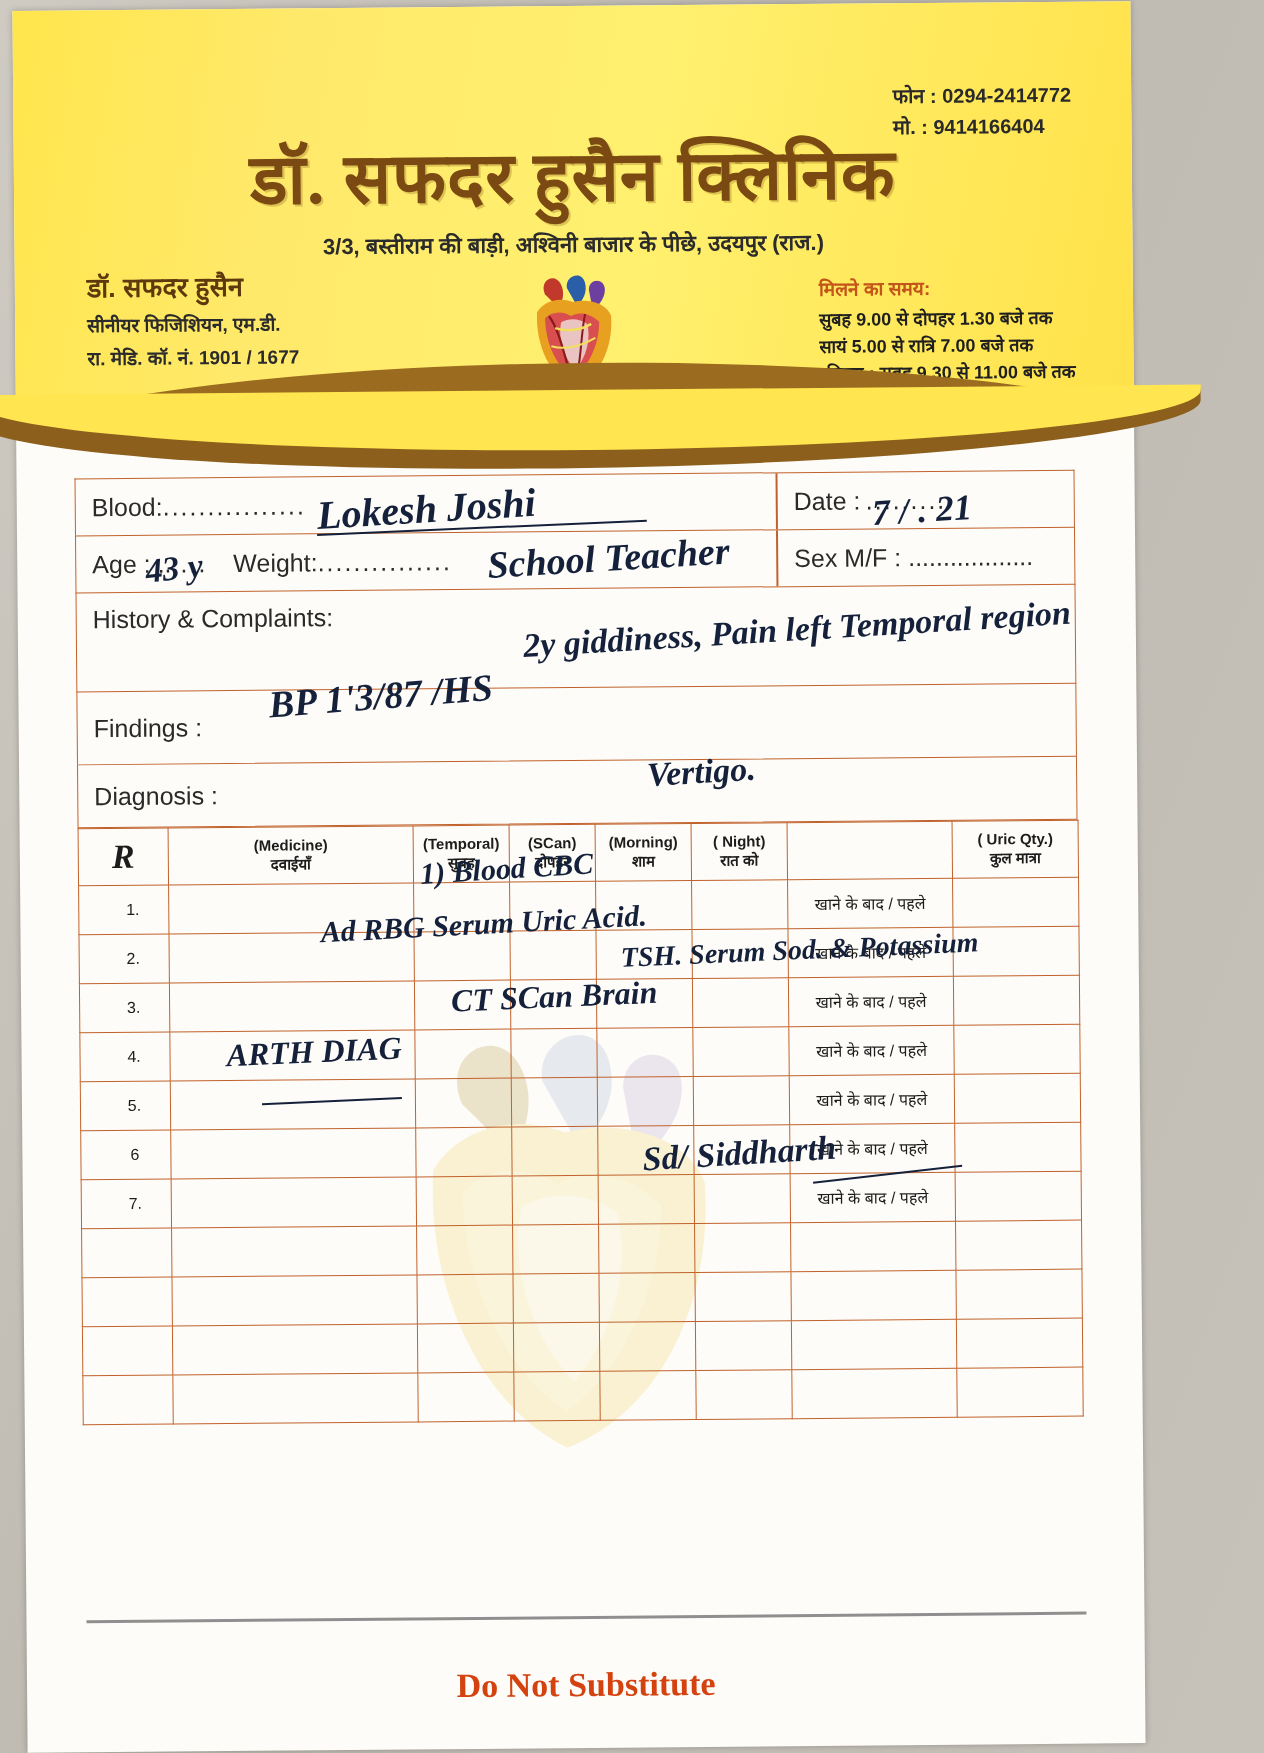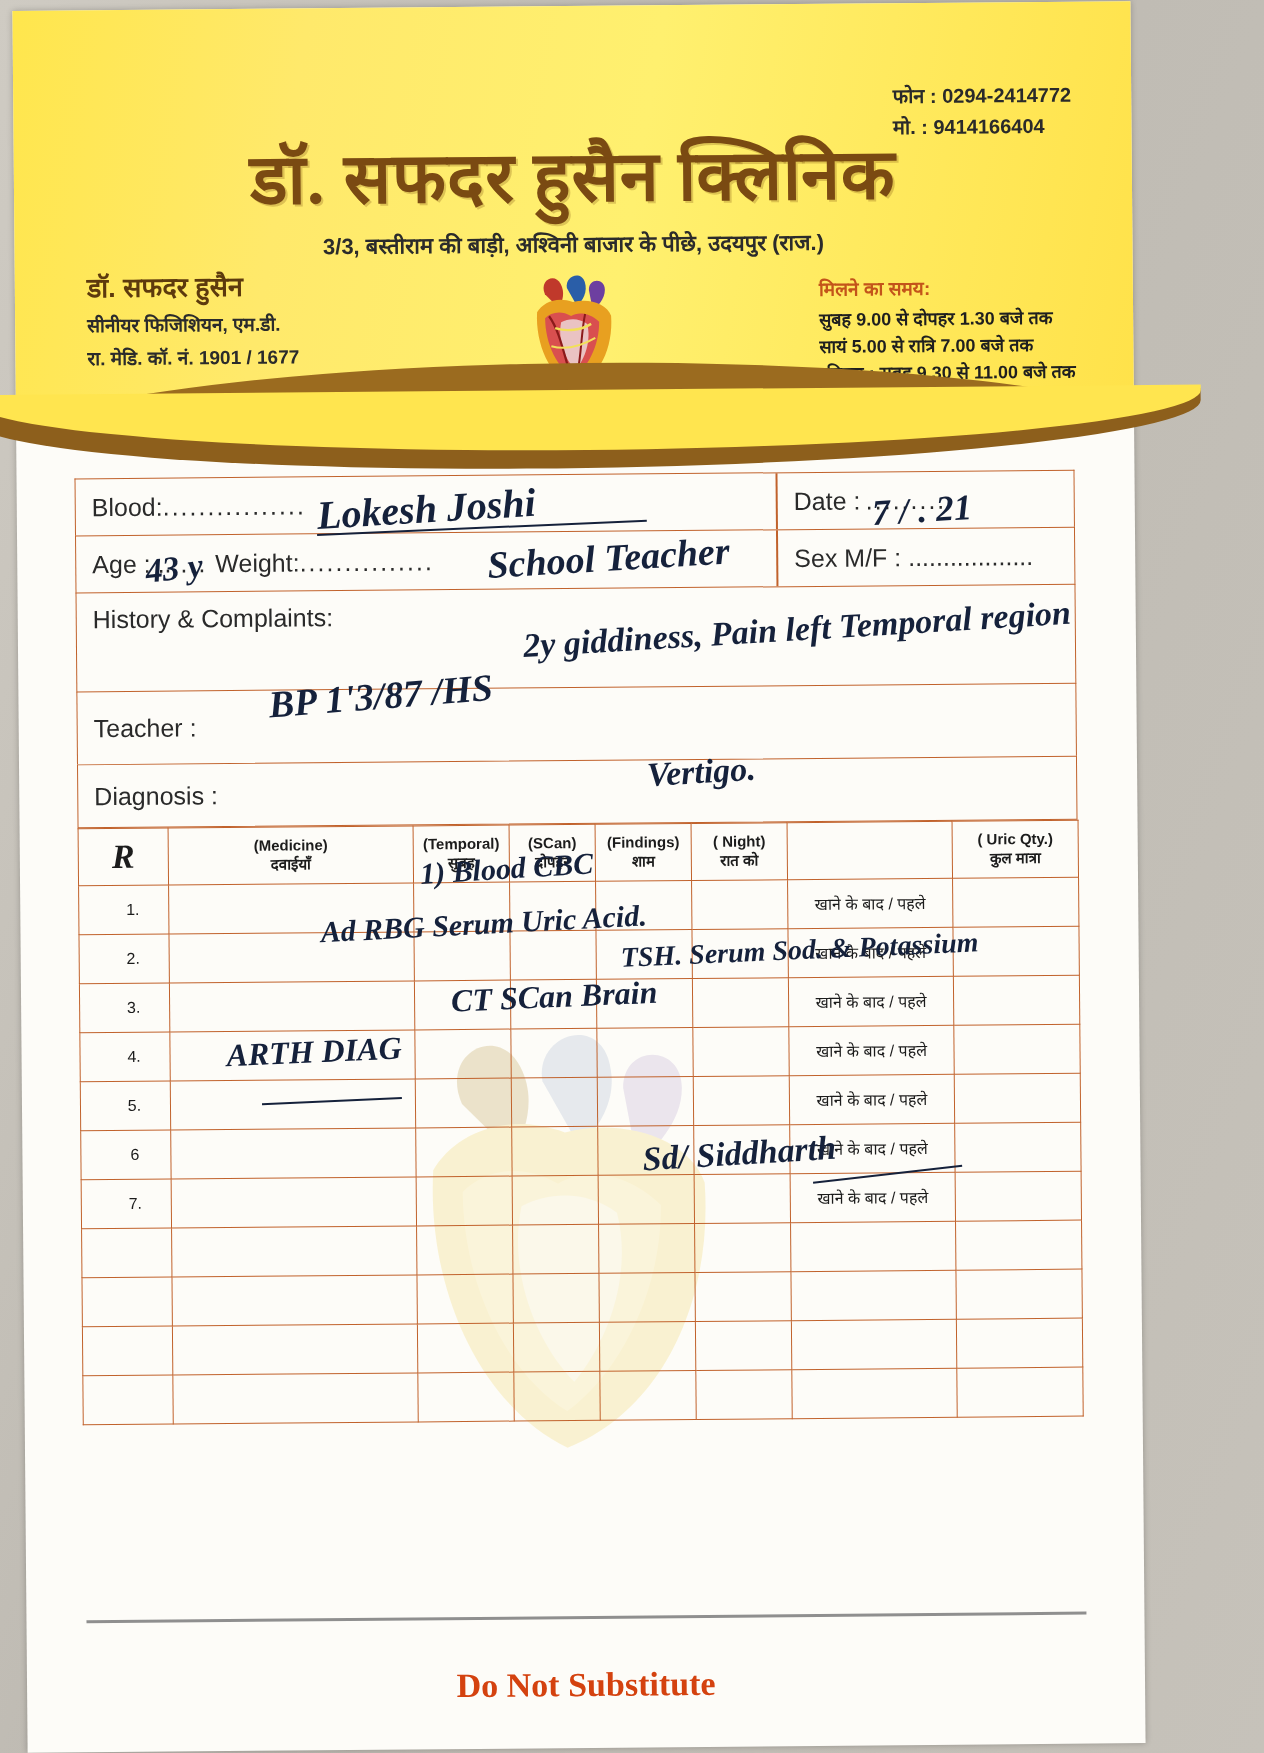--- a/index.html
+++ b/index.html
@@ -324,36 +324,36 @@
           <span class="mid-sep" style="left:700px;"></span>
           <span style="position:absolute;left:718px;">Date :</span>
           <span class="dots" style="position:absolute;left:790px;">.........</span>
         </div>
       </div>
 
       <div class="box">
         <div class="row-line">
           <span class="cell-label">Age : ..</span>
           <span class="dots">....</span>
-          <span style="margin-left:8px;">Weight:</span>
+          <span style="margin-left:26px;">Weight:</span>
           <span class="dots">...............</span>
           <span class="mid-sep" style="left:700px;"></span>
           <span style="position:absolute;left:718px;">Sex M/F : ..................</span>
         </div>
       </div>
 
       <div class="box">
         <div class="row-line" style="height:86px;align-items:flex-start;padding-top:12px;">
           <span>History &amp; Complaints:</span>
         </div>
       </div>
 
       <div class="box">
         <div class="row-line" style="height:72px;">
-          <span>Teacher :</span>
+          <span>Findings :</span>
         </div>
       </div>
 
       <div class="box" style="border-bottom:1.6px solid #c1622c;">
         <div class="row-line" style="height:62px;">
           <span>Diagnosis :</span>
         </div>
       </div>
 
       <table class="rx">
@@ -376,21 +376,21 @@
             </th>
             <th>
               <div>(Temporal)</div>
               <div>सुबह</div>
             </th>
             <th>
               <div>(SCan)</div>
               <div>दोपहर</div>
             </th>
             <th>
-              <div>(Findings)</div>
+              <div>(Morning)</div>
               <div>शाम</div>
             </th>
             <th>
               <div>( Night)</div>
               <div>रात को</div>
             </th>
             <th></th>
             <th>
               <div>( Uric Qty.)</div>
               <div>कुल मात्रा</div>

